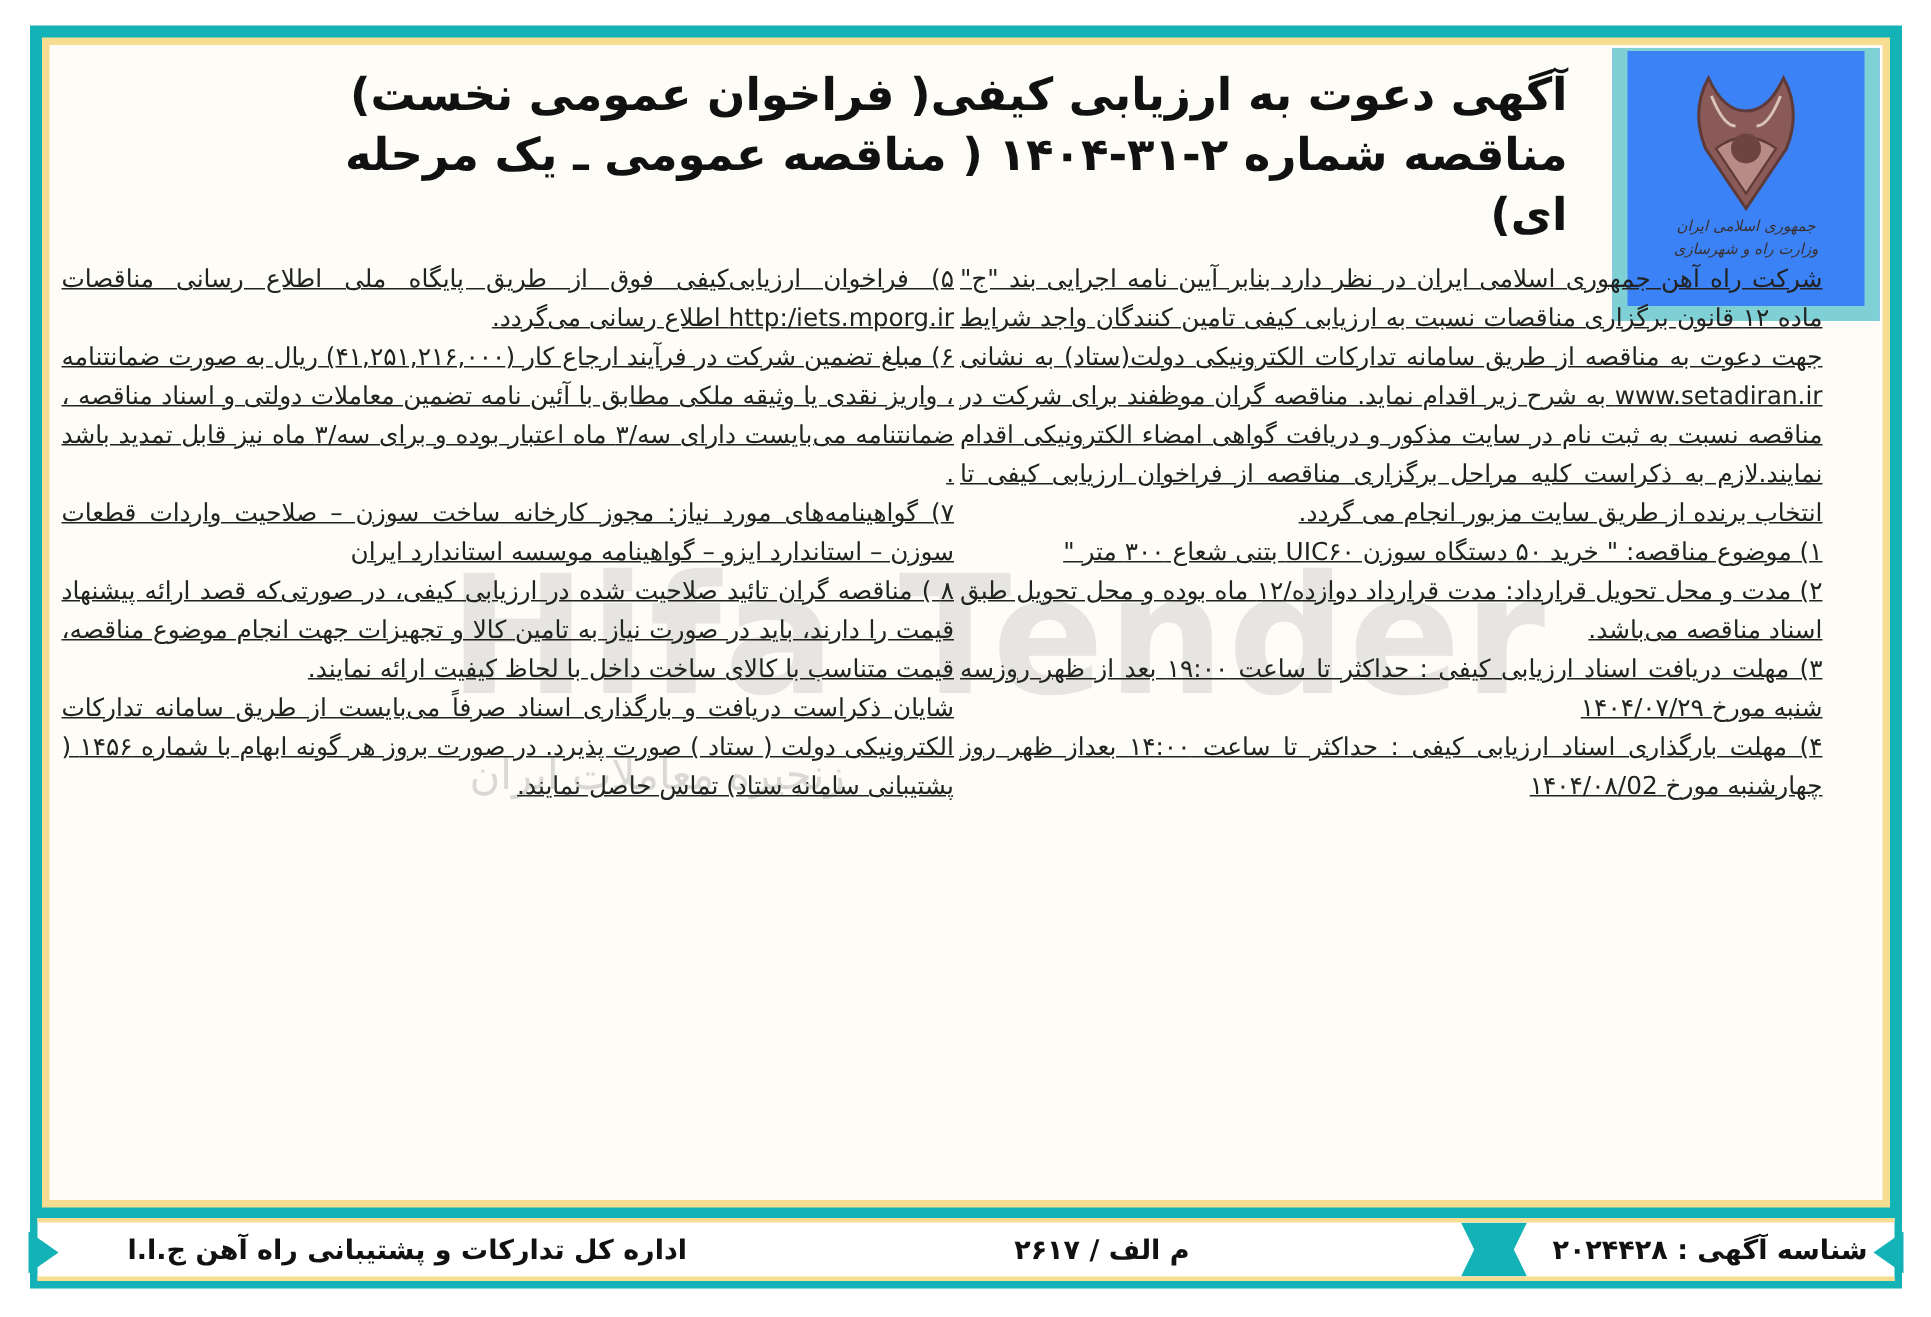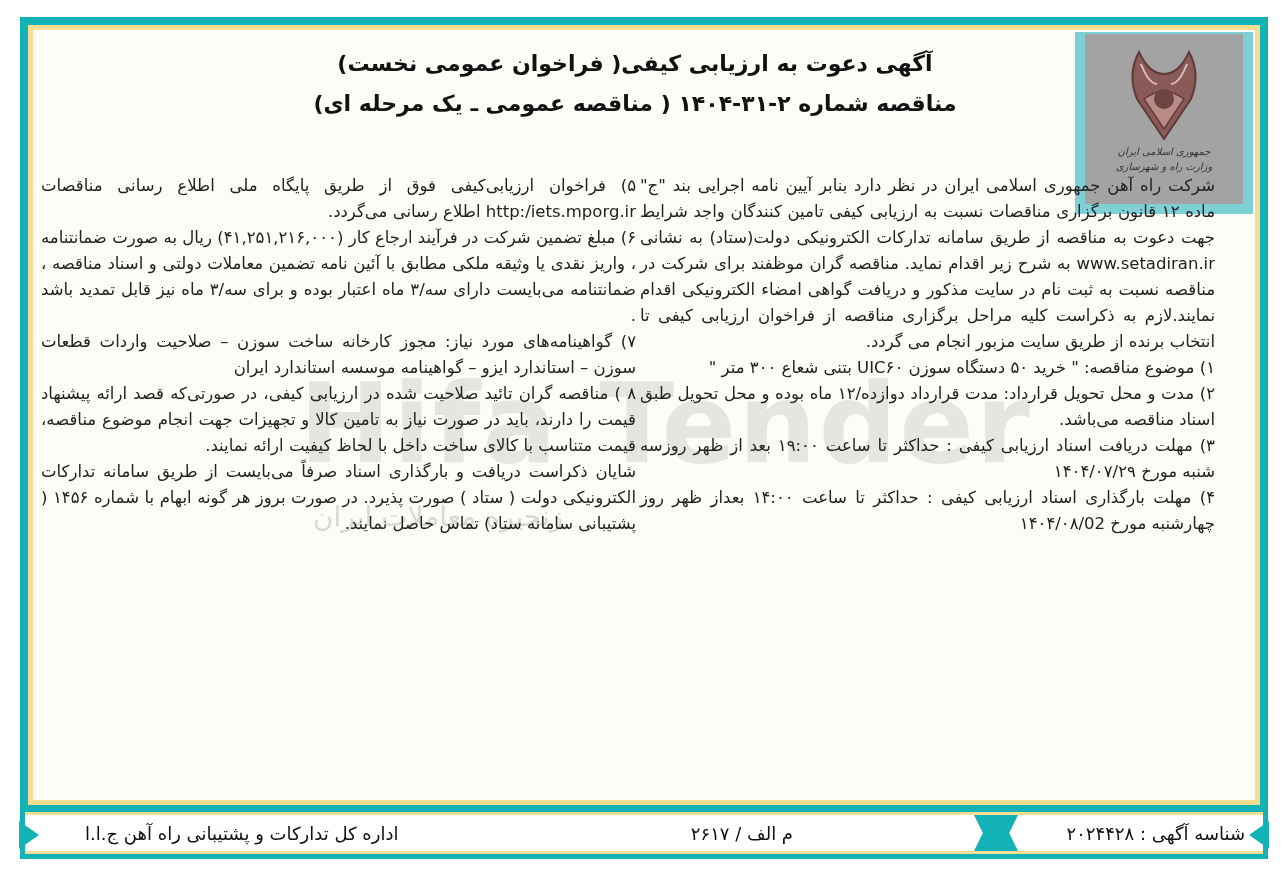--- a/index.html
+++ b/index.html
@@ -14,50 +14,50 @@
     width: 100%; height: 100%; background: #f6dd92; padding: 5px;
   }
   .paper {
     width: 100%; height: 100%; background: #fdfcf6; position: relative;
   }
 
   .logo-box {
     position: absolute; right: 2px; top: 2px; width: 178px; height: 182px;
     border-right: 10px solid #7fd0d4; border-bottom: 10px solid #7fd0d4;
     border-left: 10px solid #7fd0d4; border-top: 2px solid #7fd0d4;
-    background: #a3a3a3; display: flex; flex-direction: column; align-items: center; padding-top: 10px;
+    background: #3b82f6; display: flex; flex-direction: column; align-items: center; padding-top: 10px;
   }
   .emblem { width: 90px; height: 100px; }
   .logo-text { font-family: "DejaVu Serif", serif; font-size: 10px; line-height: 15px; color: #3a3030; text-align: center; font-style: italic; }
 
   .title {
     position: absolute; right: 210px; top: 14px; width: 820px;
-    text-align: center; font-weight: bold; font-size: 22px; line-height: 40px; color: #111;
+    font-weight: bold; font-size: 30px; line-height: 40px; color: #111;
   }
 
   .col { position: absolute; top: 145px; font-size: 16.5px; line-height: 26px; text-align: justify; color: #222; }
-  .col p { margin: 0; }
+  .col p { margin: 0; text-decoration: underline; }
   .col-right { right: 40px; width: 575px; top: 143px; }
   .col-left { left: 8px; width: 595px; top: 143px; }
 
   .watermark {
     position: absolute; left: 266px; top: 330px; font-size: 110px; font-weight: bold;
     color: rgba(150,150,150,0.22); letter-spacing: 2px; direction: ltr; pointer-events: none;
   }
   .watermark-sub {
     position: absolute; left: 280px; top: 470px; font-size: 28px; letter-spacing: 18px;
     color: rgba(150,150,150,0.35); pointer-events: none;
   }
 
   .footer {
     position: absolute; left: 20px; top: 807px; width: 1248px; height: 52px;
     background: #12b2b6; padding: 5px;
   }
   .footer-inner { width: 100%; height: 100%; background: #ffffff; display: flex; align-items: center; position: relative; border-top: 3px solid #f6dd92; border-bottom: 3px solid #f6dd92;}
-  .footer-cell { font-weight: normal; font-size: 18px; color: #111; position: absolute; top: 8px; text-align: right; }
+  .footer-cell { font-weight: bold; font-size: 18px; color: #111; position: absolute; top: 8px; text-align: right; }
   .f-id { right: 18px; }
   .f-code { right: 470px; }
   .f-dept { left: 60px; }
   .notch { position: absolute; top: 6px; width: 0; height: 0; border-top: 14px solid transparent; border-bottom: 14px solid transparent; }
   .notch-r { right: -6px; border-right: 20px solid #12b2b6; }
   .notch-l { left: -6px; border-left: 20px solid #12b2b6; }
   .notch-m { right: 245px; top: 0; width: 44px; height: 36px; background: #12b2b6; border: none; clip-path: polygon(0 0,100% 0,80% 50%,100% 100%,0 100%,20% 50%); }
 </style>
 </head>
 <body>

